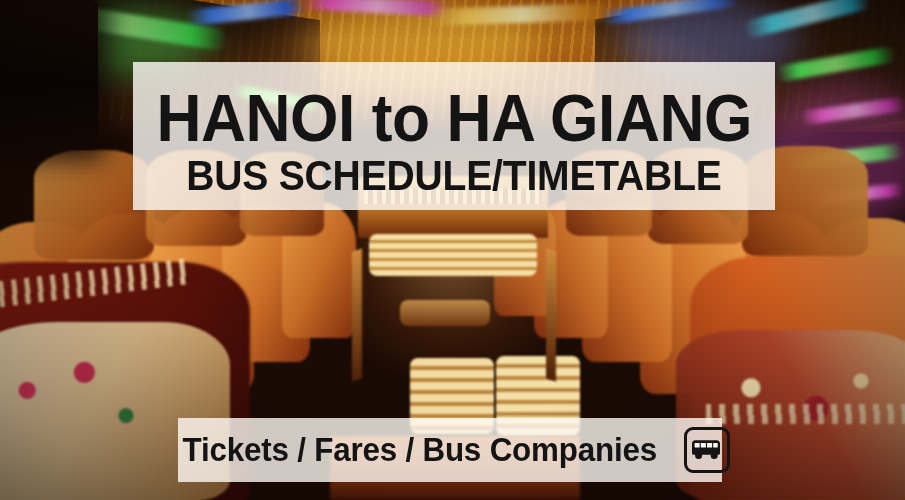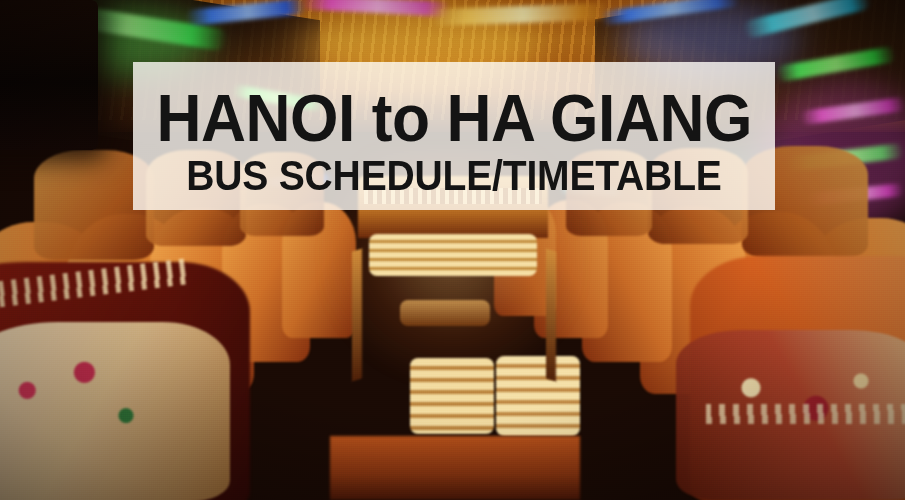--- a/index.html
+++ b/index.html
@@ -244,14 +244,28 @@
 
     <div class="layer grain"></div>
     <div class="layer vignette"></div>
   </div>
 
   <div class="title-panel">
     <div class="title-main">HANOI to HA GIANG</div>
     <div class="title-sub">BUS SCHEDULE/TIMETABLE</div>
   </div>
 
+  <div class="caption-bar">
+    <div class="caption-text">Tickets / Fares / Bus Companies</div>
+    <div class="bus-badge">
+      <svg width="34" height="24" viewBox="0 0 34 24" aria-hidden="true">
+        <path d="M2 5.5C2 3.6 3.4 2.2 5.3 2.2h21.4C28.6 2.2 30 3.6 30 5.5v9.4c0 1.1-.5 1.8-1.6 1.8H3.6C2.5 16.7 2 16 2 14.9V5.5z" fill="#141414"></path>
+        <rect x="4.6" y="5" width="5.1" height="4.4" rx=".5" fill="#fffaf4"></rect>
+        <rect x="10.8" y="5" width="5.1" height="4.4" rx=".5" fill="#fffaf4"></rect>
+        <rect x="17" y="5" width="5.1" height="4.4" rx=".5" fill="#fffaf4"></rect>
+        <rect x="23.2" y="5" width="4.5" height="4.4" rx=".5" fill="#fffaf4"></rect>
+        <circle cx="8.6" cy="17.6" r="3.5" fill="#141414"></circle>
+        <circle cx="24.2" cy="17.6" r="3.5" fill="#141414"></circle>
+      </svg>
+    </div>
+  </div>
 
 </div>
 
 </body></html>

